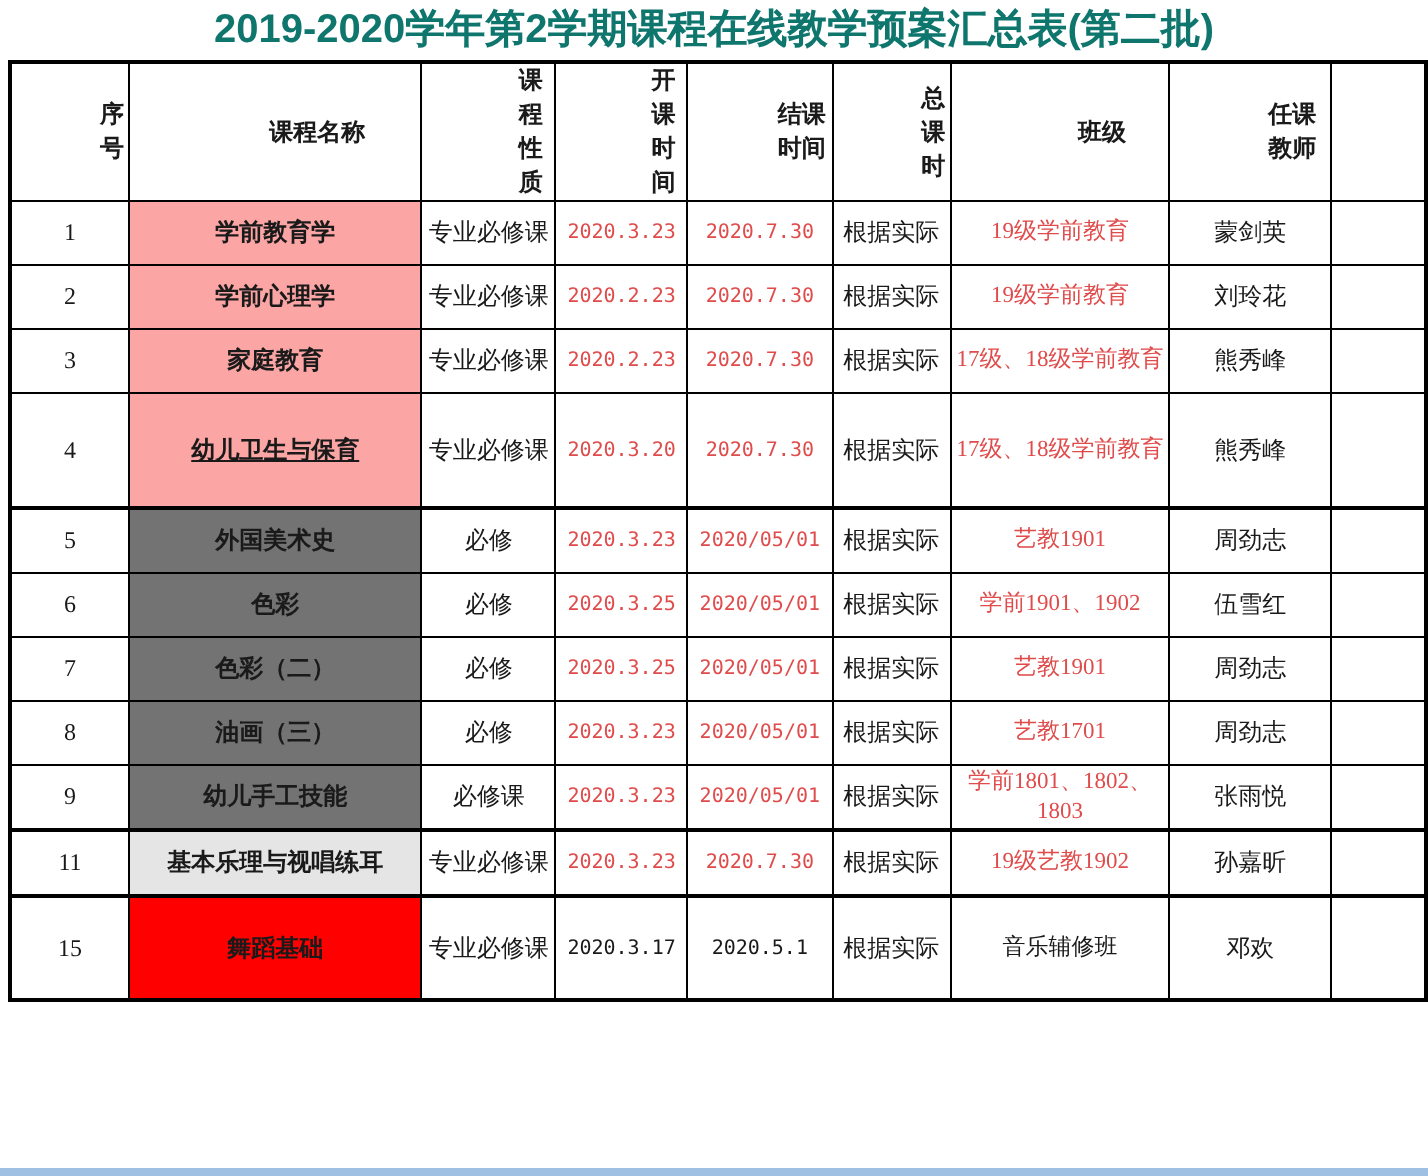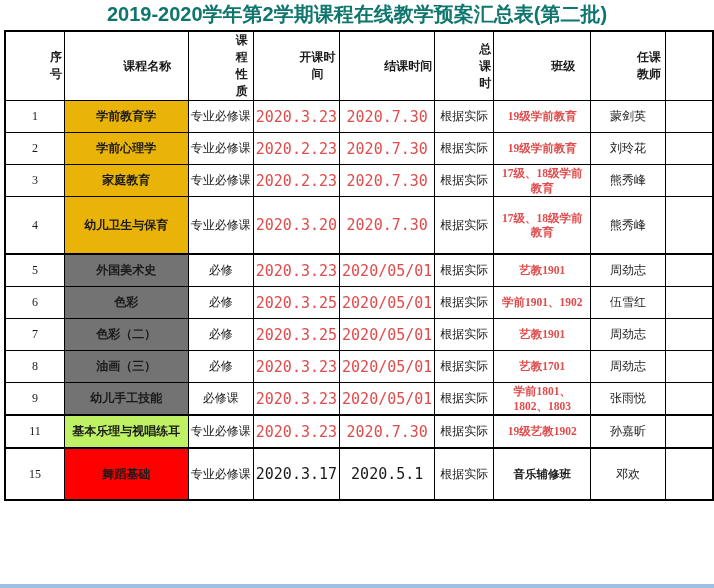--- a/index.html
+++ b/index.html
@@ -23,27 +23,27 @@
   }
   .grid thead th{
     font-weight:bold;height:36px;font-size:12px;background:#fff;
     font-family:"Liberation Sans","DejaVu Sans",sans-serif;
     padding-left:44px;
   }
   .grid tbody td{height:31px;}
   td.name-cell{font-weight:bold;}
   td.date-cell{
     font-family:"DejaVu Sans Mono","Liberation Mono",monospace;
-    font-size:15px;letter-spacing:0px;white-space:nowrap;
+    font-size:10px;letter-spacing:0px;white-space:nowrap;
   }
   td.red-accent{color:#e04b4b;}
-  td.class-cell{white-space:pre-line;line-height:1.25;font-size:11.5px;font-weight:bold;}
-  .bg-purple{background:#eab308;color:#140a1e;}
+  td.class-cell{white-space:pre-line;line-height:1.25;font-size:11.5px;}
+  .bg-purple{background:#fca5a5;color:#140a1e;}
   .bg-yellow{background:#737373;color:#111;}
-  .bg-blue{background:#bef264;color:#0b2633;}
+  .bg-blue{background:#e5e5e5;color:#0b2633;}
   .bg-red{background:#ff0000;color:#6b0f0f;}
   tr.group-start td{border-top-width:2px;}
   .bottom-strip{
     position:absolute;left:0;bottom:0;width:714px;height:4px;
     background:#9fc0e2;
   }
 </style>
 </head>
 <body>
 
@@ -104,21 +104,21 @@
           <td>专业必修课</td>
           <td class="date-cell red-accent">2020.2.23</td>
           <td class="date-cell red-accent">2020.7.30</td>
           <td>根据实际</td>
           <td class="class-cell red-accent">17级、18级学前教育</td>
           <td>熊秀峰</td>
           <td></td>
         </tr>
         <tr>
           <td style="height: 56px;">4</td>
-          <td class="name-cell bg-purple" style="height: 56px;">幼儿卫生与保育</td>
+          <td class="name-cell bg-purple" style="height: 56px; text-decoration: underline;">幼儿卫生与保育</td>
           <td style="height: 56px;">专业必修课</td>
           <td class="date-cell red-accent" style="height: 56px;">2020.3.20</td>
           <td class="date-cell red-accent" style="height: 56px;">2020.7.30</td>
           <td style="height: 56px;">根据实际</td>
           <td class="class-cell red-accent" style="height: 56px;">17级、18级学前教育</td>
           <td style="height: 56px;">熊秀峰</td>
           <td></td>
         </tr>
         <tr class="group-start">
           <td>5</td>

